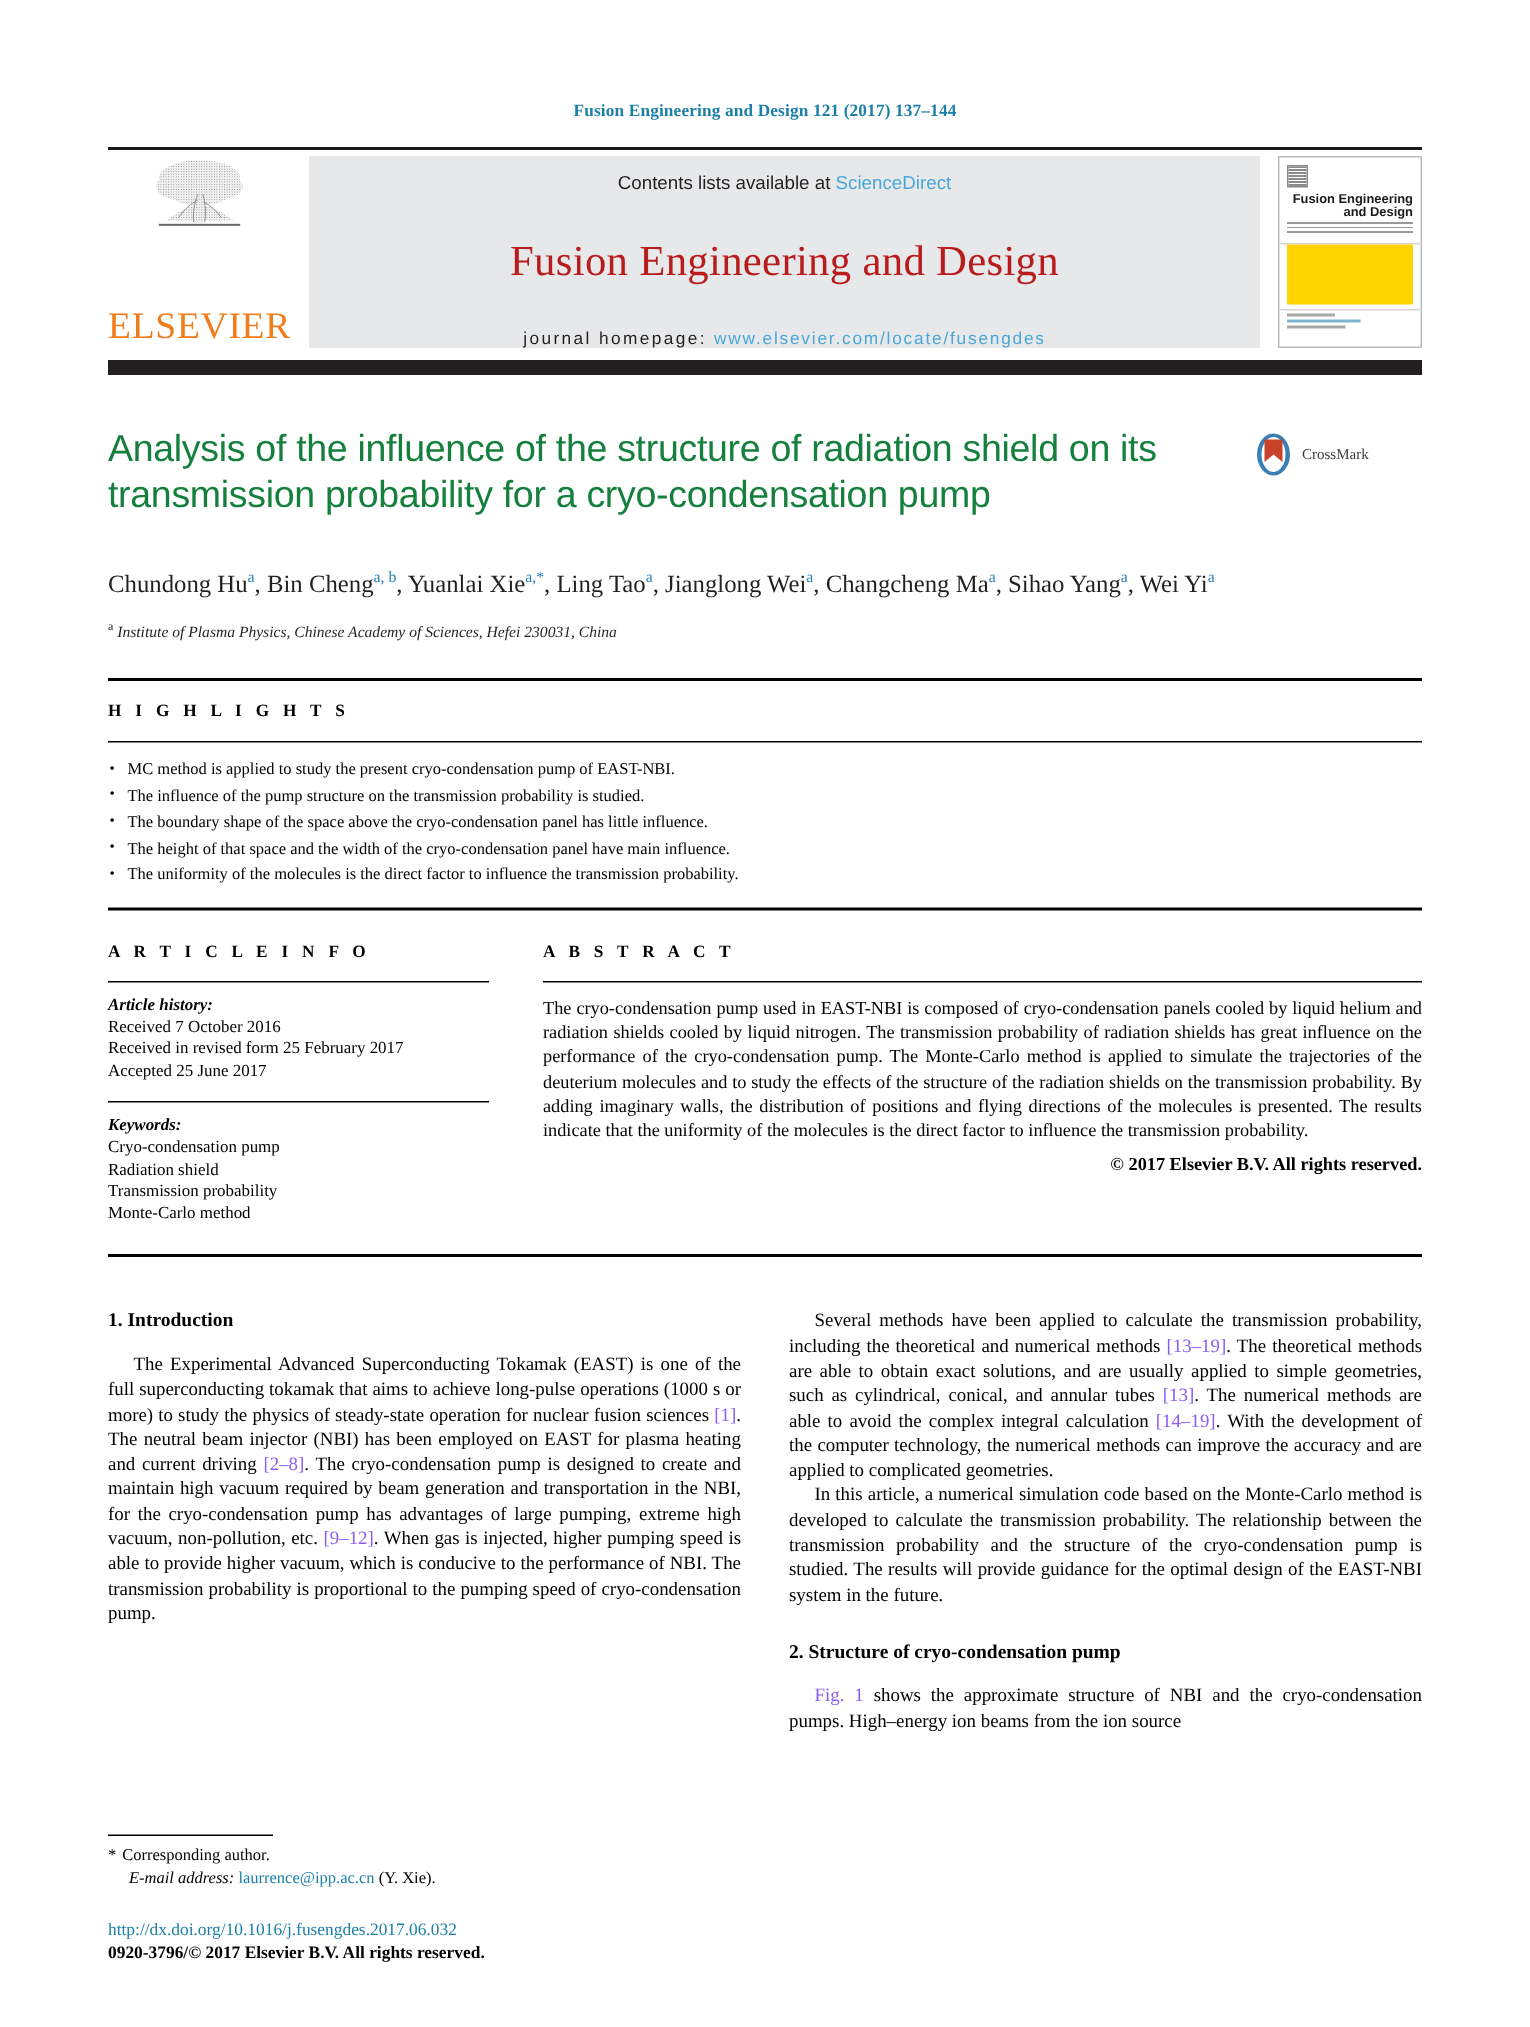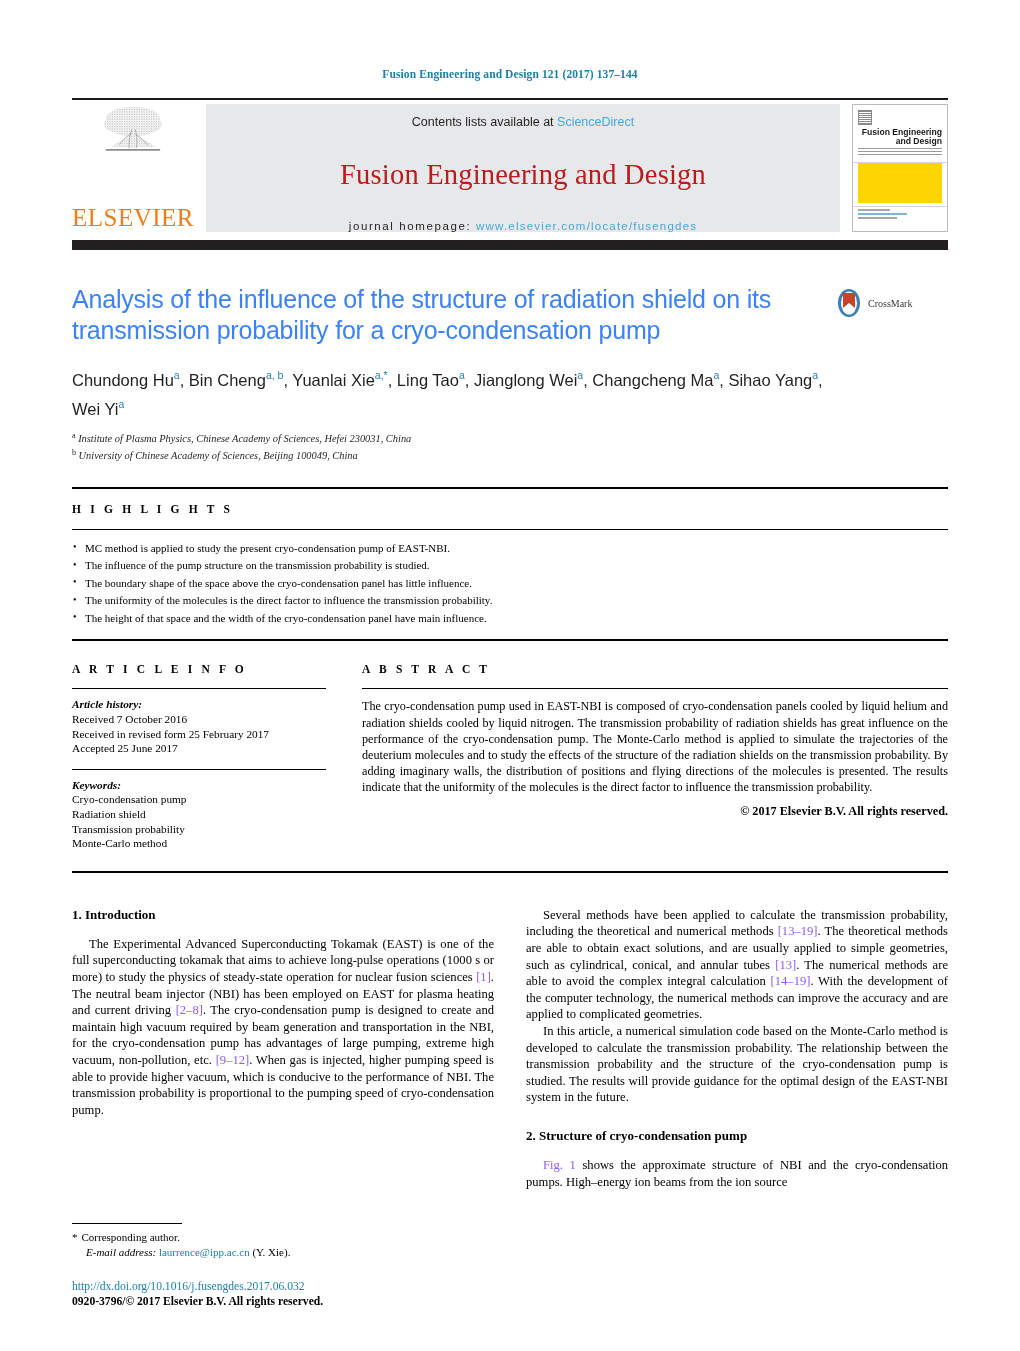--- a/index.html
+++ b/index.html
@@ -174,44 +174,44 @@
   .title-block {
     margin-top: 34px;
     position: relative;
     padding-right: 110px;
   }
   .article-title {
     font-family: "Liberation Sans", sans-serif;
     font-size: 25px;
     line-height: 31px;
     font-weight: normal;
-    color: #3b82f6;
+    color: #15803d;
     margin: 0;
     letter-spacing: -0.2px;
   }
   .crossmark {
     position: absolute;
     right: 12px;
     top: 4px;
     width: 102px;
     display: flex;
     align-items: center;
     gap: 4px;
   }
   .crossmark-label {
     font-family: "Liberation Serif", serif;
     font-size: 10px;
     color: #3a3a3a;
   }
   .authors {
-    font-family: Liberation Sans, sans-serif;
+    font-family: Liberation Serif, serif;
     font-size: 16.5px;
     line-height: 24px;
     color: #231f20;
-    margin-top: 17px;
+    margin-top: 28px;
     padding-right: 110px;
   }
   .authors sup, .affil-mark {
     color: #2a7fb5;
     font-size: 10.5px;
     vertical-align: super;
   }
   .affils {
     margin-top: 9px;
     font-family: "Liberation Serif", serif;
@@ -439,33 +439,32 @@
         <path d="M9 5 h12 v15 l-6 -5 l-6 5 z" fill="#c8432a"></path>
       </svg>
       <span class="crossmark-label">CrossMark</span>
     </div>
   </div>
 
   <div class="authors">Chundong Hu<sup>a</sup>, Bin Cheng<sup>a, b</sup>, Yuanlai Xie<sup>a,*</sup>, Ling Tao<sup>a</sup>, Jianglong Wei<sup>a</sup>, Changcheng Ma<sup>a</sup>, Sihao Yang<sup>a</sup>, Wei Yi<sup>a</sup></div>
 
   <div class="affils">
     <div><sup>a</sup> Institute of Plasma Physics, Chinese Academy of Sciences, Hefei 230031, China</div>
-    <div><sup>b</sup> University of Chinese Academy of Sciences, Beijing 100049, China</div>
   </div>
 
   <div class="highlights-wrap">
     <div class="rule-thick" style="margin-bottom:14px;"></div>
     <div class="sec-head highlights-head">H I G H L I G H T S</div>
     <div class="rule-thin"></div>
     <ul class="highlights-list">
       <li>MC method is applied to study the present cryo-condensation pump of EAST-NBI.</li>
       <li>The influence of the pump structure on the transmission probability is studied.</li>
       <li>The boundary shape of the space above the cryo-condensation panel has little influence.</li>
+      <li>The height of that space and the width of the cryo-condensation panel have main influence.</li>
       <li>The uniformity of the molecules is the direct factor to influence the transmission probability.</li>
-      <li>The height of that space and the width of the cryo-condensation panel have main influence.</li>
     </ul>
     <div class="rule-thick"></div>
   </div>
 
   <div class="info-abstract">
 
     <div class="info-col">
       <div class="sec-head">A R T I C L E   I N F O</div>
       <div class="rule-thin" style="margin-top:13px;"></div>
       <div class="info-body">

